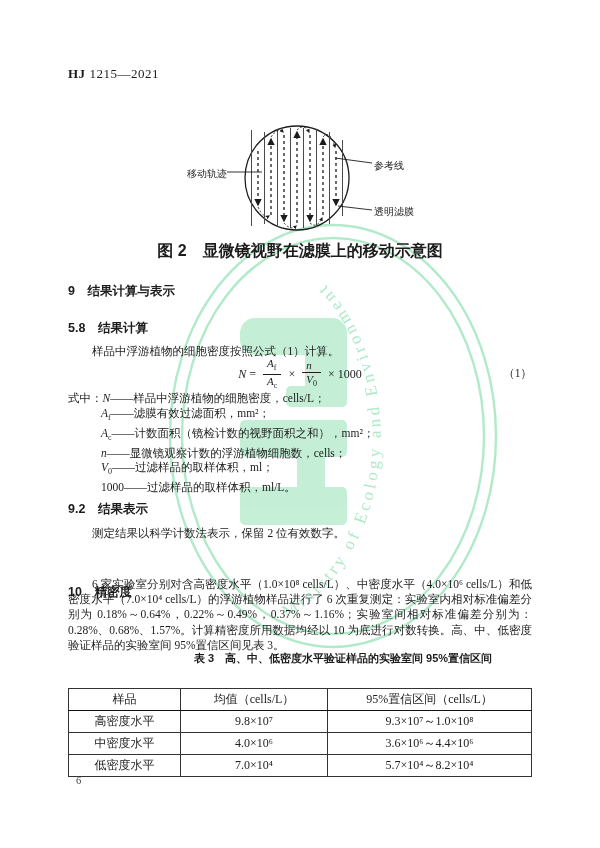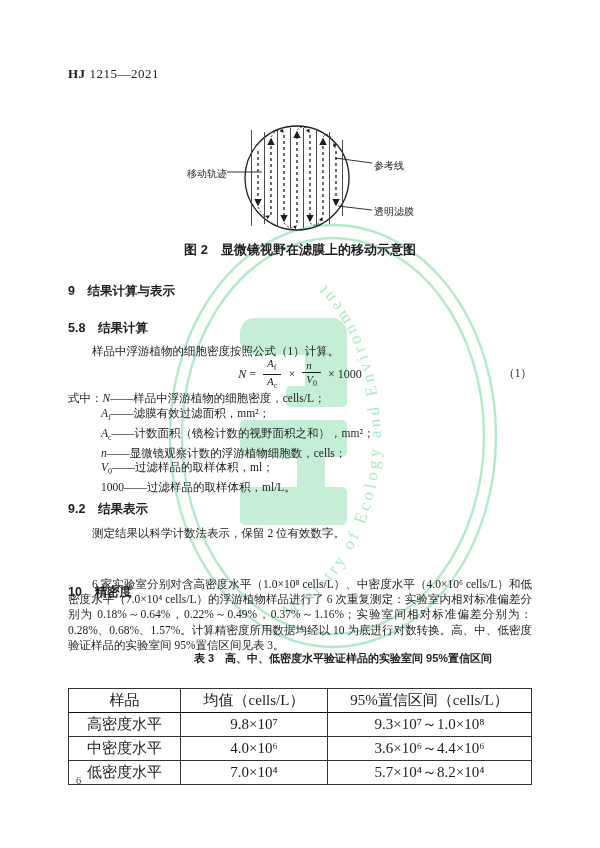--- a/index.html
+++ b/index.html
@@ -8,39 +8,39 @@
     font-family:"Liberation Serif","DejaVu Serif",serif;color:#1c1c1c;
   }
   .wm-layer{position:absolute;left:0;top:0;width:600px;height:848px;z-index:0;}
   .content{position:absolute;left:0;top:0;width:516px;height:848px;z-index:1;border-radius:24px;}
   .abs{position:absolute;}
   .hdr{left:68px;top:66px;font-size:13px;letter-spacing:.5px;}
   .hdr .b{font-weight:bold;}
   .heading{font-family:"Liberation Sans",sans-serif;font-weight:bold;font-size:12.5px;left:68px;}
   .fig-label{font-size:10px;color:#222;white-space:nowrap;}
   .fig-caption{left:0;top:241px;width:600px;text-align:center;
-    font-family:"Liberation Sans",sans-serif;font-weight:bold;font-size:13px;}
+    font-family:"Liberation Sans",sans-serif;font-weight:bold;font-size:16px;}
   .para{left:68px;width:464px;font-size:11.5px;line-height:15.2px;text-align:justify;}
   .indent{text-indent:24px;}
   .formula-wrap{left:68px;top:358px;width:464px;height:36px;}
   .formula-center{position:absolute;left:0;top:0;width:464px;text-align:center;font-size:12px;}
   .formula-center>span{vertical-align:middle;}
   .frac{display:inline-block;text-align:left;vertical-align:middle;margin:0 4px;line-height:1.05;}
   .fnum{display:block;border-bottom:1px solid #1c1c1c;padding:0 4px 1px;font-size:11px;}
   .fden{display:block;padding:1px 4px 0;font-size:11px;}
   .eq-no{position:absolute;right:0;top:8px;font-size:11.5px;}
   sub{font-size:8px;}
   i{font-style:italic;}
   .where{left:68px;top:391px;width:470px;font-size:11.5px;}
   .def-row{line-height:14.7px;padding-left:33px;white-space:nowrap;}
   .def-row.first{padding-left:0;}
   .tbl-title{left:0;top:651px;width:600px;text-align:center;
     font-family:"Liberation Sans",sans-serif;font-weight:bold;font-size:11px;padding-left:43px;}
   table.t3{position:absolute;left:68px;top:688px;width:464px;border-collapse:collapse;
-    font-size:15px;table-layout:fixed;}
+    font-size:12px;table-layout:fixed;}
   table.t3 th,table.t3 td{border:0.8px solid #333;text-align:center;font-weight:normal;
     padding:2px 2px;height:13px;}
   table.t3{border:1.6px solid #111;}
   table.t3 tr.hd th{border-bottom:1.4px solid #111;}
   .col1{width:107px;}.col2{width:142px;}
   .pageno{left:76px;top:775px;font-size:10.5px;color:#444;}
 </style>
 </head>
 <body>
 

